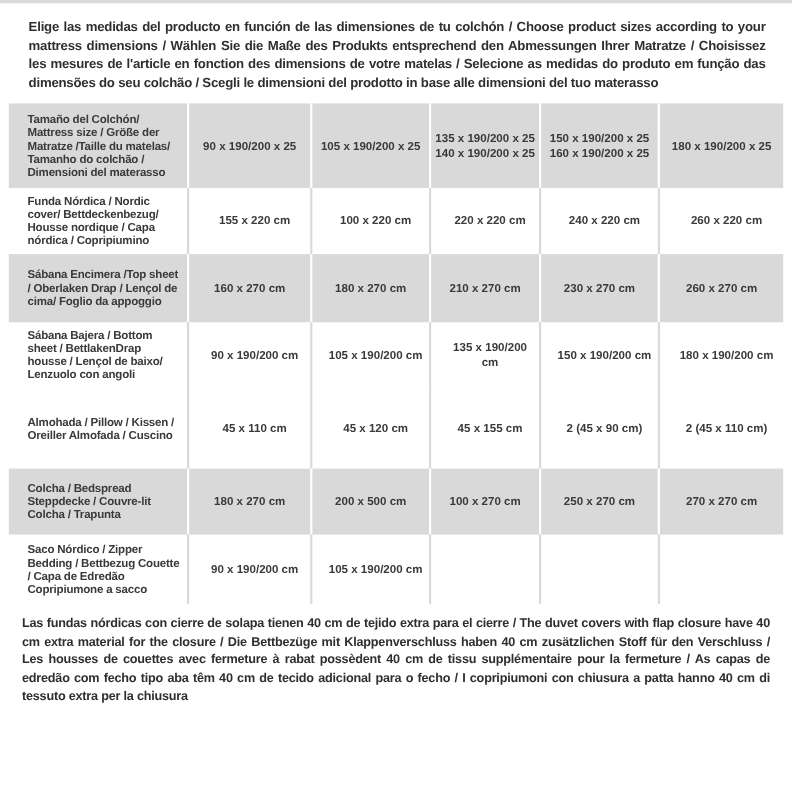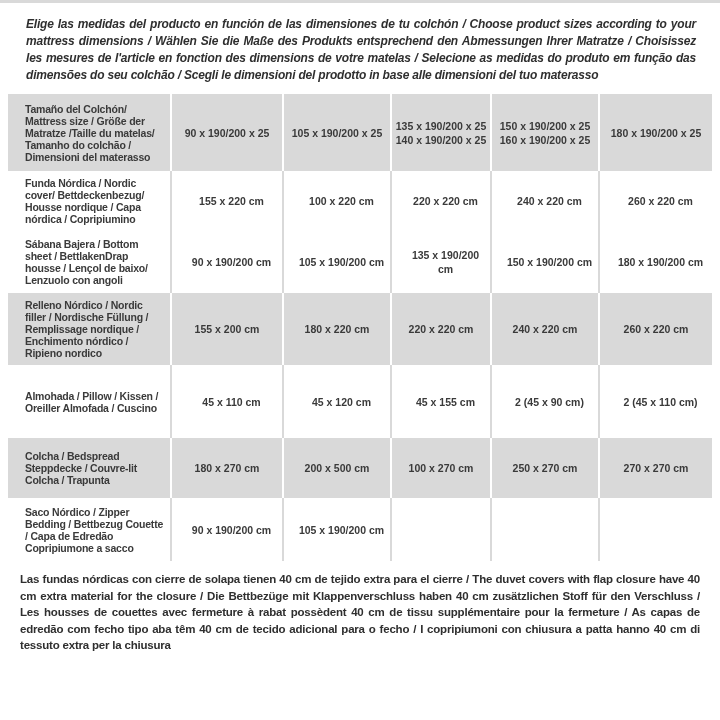--- a/index.html
+++ b/index.html
@@ -14,21 +14,20 @@
     width:720px;height:720px;background:#ffffff;
     font-family:"Liberation Sans","DejaVu Sans",sans-serif;
     color:var(--txt);
   }
   .top-strip{height:3px;width:100%;background:var(--shade);}
   .intro{
     margin:13px 24px 10px 26px;
     font-weight:bold;font-size:12px;line-height:17px;
     text-align:justify;color:#2f2f2f;
     letter-spacing:-0.2px;
-    font-style:italic;
   }
   table.sizes{
     width:704px;margin:0 8px;
     border-collapse:separate;border-spacing:0;table-layout:fixed;
   }
   table.sizes td{
     font-weight:bold;color:#3a3a3a;vertical-align:middle;
   }
   td.lbl{
     font-size:10.5px;line-height:12px;
@@ -85,35 +84,35 @@
         <td class="val">180 x 190/200 x 25</td>
       </tr>
       <tr class="plain">
         <td class="lbl">Funda Nórdica / Nordic cover/ Bettdeckenbezug/ Housse nordique / Capa nórdica / Copripiumino</td>
         <td class="val">155 x 220 cm</td>
         <td class="val">100 x 220 cm</td>
         <td class="val">220 x 220 cm</td>
         <td class="val">240 x 220 cm</td>
         <td class="val">260 x 220 cm</td>
       </tr>
+      <tr class="shaded">
+        <td class="lbl">Sábana Encimera /Top sheet / Oberlaken Drap / Lençol de cima/ Foglio da appoggio</td>
+        <td class="val">160 x 270 cm</td>
+        <td class="val">180 x 270 cm</td>
+        <td class="val">210 x 270 cm</td>
+        <td class="val">230 x 270 cm</td>
+        <td class="val">260 x 270 cm</td>
+      </tr>
       <tr class="plain">
         <td class="lbl">Sábana Bajera / Bottom sheet / BettlakenDrap housse / Lençol de baixo/ Lenzuolo con angoli</td>
         <td class="val">90 x 190/200 cm</td>
         <td class="val">105 x 190/200 cm</td>
         <td class="val">135 x 190/200 cm</td>
         <td class="val">150 x 190/200 cm</td>
         <td class="val">180 x 190/200 cm</td>
-      </tr>
-      <tr class="shaded">
-        <td class="lbl">Relleno Nórdico / Nordic filler / Nordische Füllung / Remplissage nordique / Enchimento nórdico / Ripieno nordico</td>
-        <td class="val">155 x 200 cm</td>
-        <td class="val">180 x 220 cm</td>
-        <td class="val">220 x 220 cm</td>
-        <td class="val">240 x 220 cm</td>
-        <td class="val">260 x 220 cm</td>
       </tr>
       <tr class="plain">
         <td class="lbl">Almohada / Pillow / Kissen / Oreiller Almofada / Cuscino</td>
         <td class="val">45 x 110 cm</td>
         <td class="val">45 x 120 cm</td>
         <td class="val">45 x 155 cm</td>
         <td class="val">2 (45 x 90 cm)</td>
         <td class="val">2 (45 x 110 cm)</td>
       </tr>
       <tr class="shaded">

